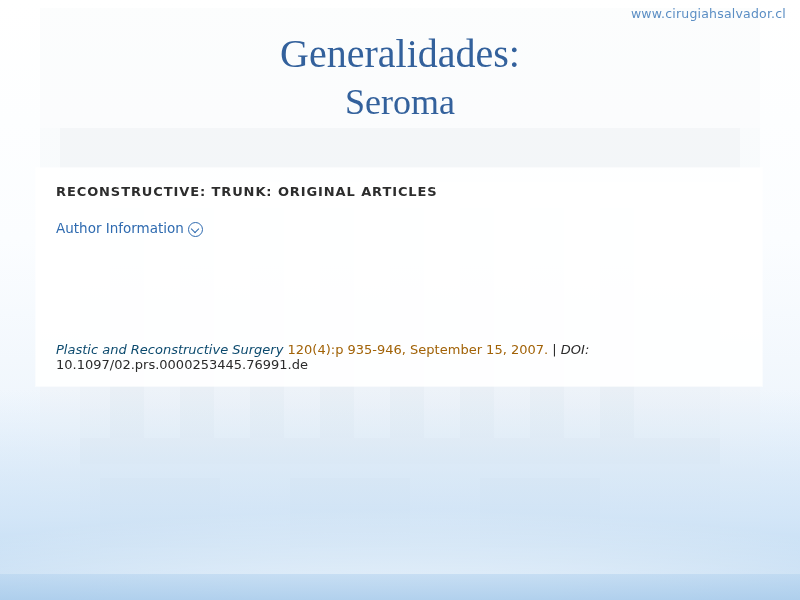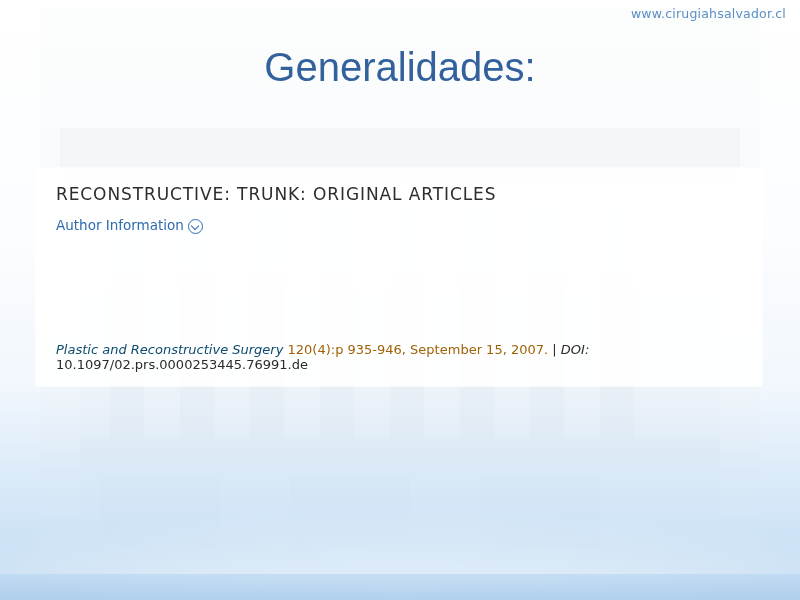--- a/index.html
+++ b/index.html
@@ -54,26 +54,26 @@
     right: 14px;
     top: 6px;
     font-size: 12.5px;
     color: #5b8ec4;
     letter-spacing: 0.2px;
     font-family: "DejaVu Sans", sans-serif;
   }
 
   .title-block {
     position: absolute;
-    top: 43px;
+    top: 30px;
     left: 0;
     width: 800px;
     text-align: center;
     color: #33619c;
-    font-family: Liberation Sans, sans-serif;
+    font-family: Liberation Serif, serif;
   }
   .title-line1 {
     font-size: 40px;
     line-height: 48px;
     font-weight: 400;
     color: #33619c;
   }
   .title-line2 {
     font-size: 36px;
     line-height: 44px;
@@ -89,26 +89,26 @@
     top: 168px;
     width: 726px;
     height: 218px;
     background: rgba(255,255,255,0.93);
     box-shadow: 0 0 0 1px rgba(255,255,255,0.6);
   }
   .card-inner {
     padding: 16px 20px 10px 20px;
   }
   .kicker {
-    font-size: 17px;
-    font-weight: 400;
+    font-size: 13px;
+    font-weight: 700;
     letter-spacing: 0.9px;
     color: #2d2d2d;
     font-family: "DejaVu Sans", sans-serif;
-    margin-bottom: 12px;
+    margin-bottom: 20px;
   }
   .art-title {
     font-size: 23px;
     line-height: 31px;
     font-weight: 700;
     color: #1b1b1b;
     font-family: "DejaVu Sans", sans-serif;
     letter-spacing: -0.1px;
     margin-bottom: 12px;
   }
@@ -189,20 +189,21 @@
     </svg>
   </div>
 
   <div class="bg-sweep"></div>
   <div class="bg-bottom-line"></div>
 
   <div class="url">www.cirugiahsalvador.cl</div>
 
   <div class="title-block">
     <div class="title-line1">Generalidades:</div>
+    <div class="title-line2">Seroma</div>
   </div>
 
   <div class="card">
     <div class="card-inner">
       <div class="kicker">RECONSTRUCTIVE: TRUNK: ORIGINAL ARTICLES</div>
       <span class="author-info">
         <span>Author Information</span>
         <span class="chev"></span>
       </span>
     </div>

